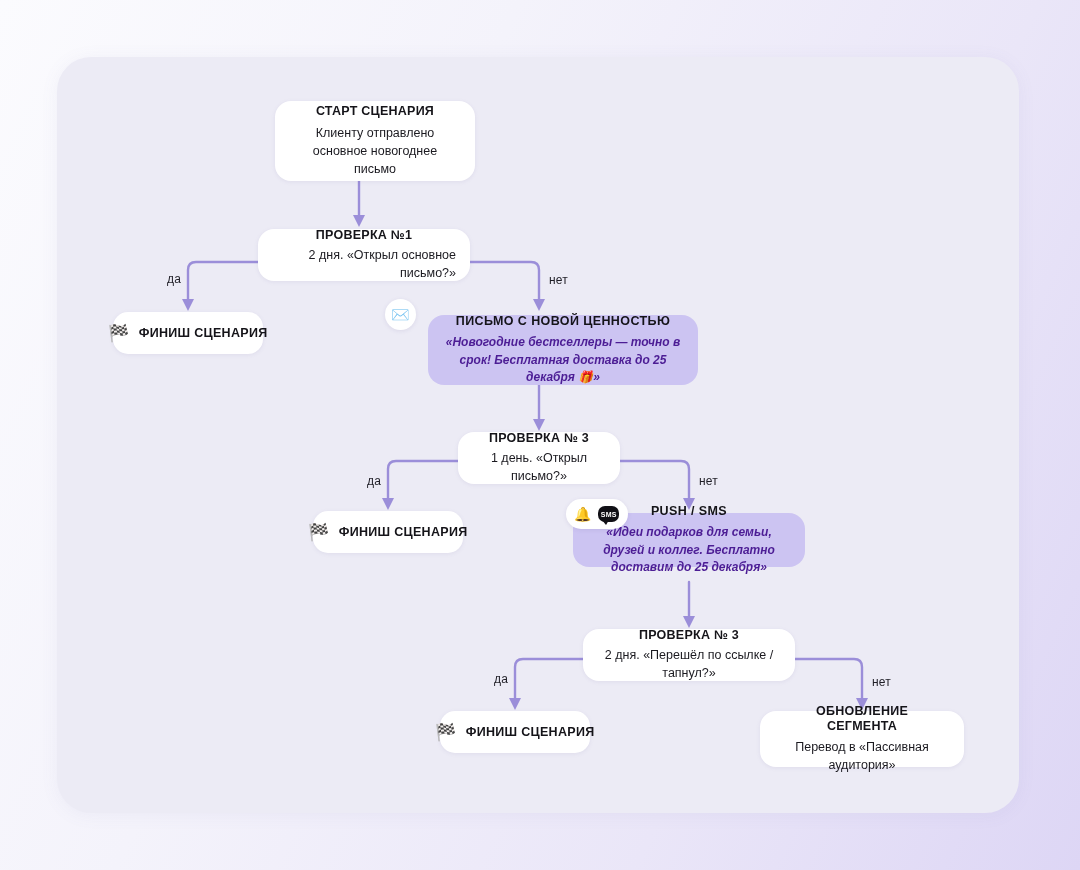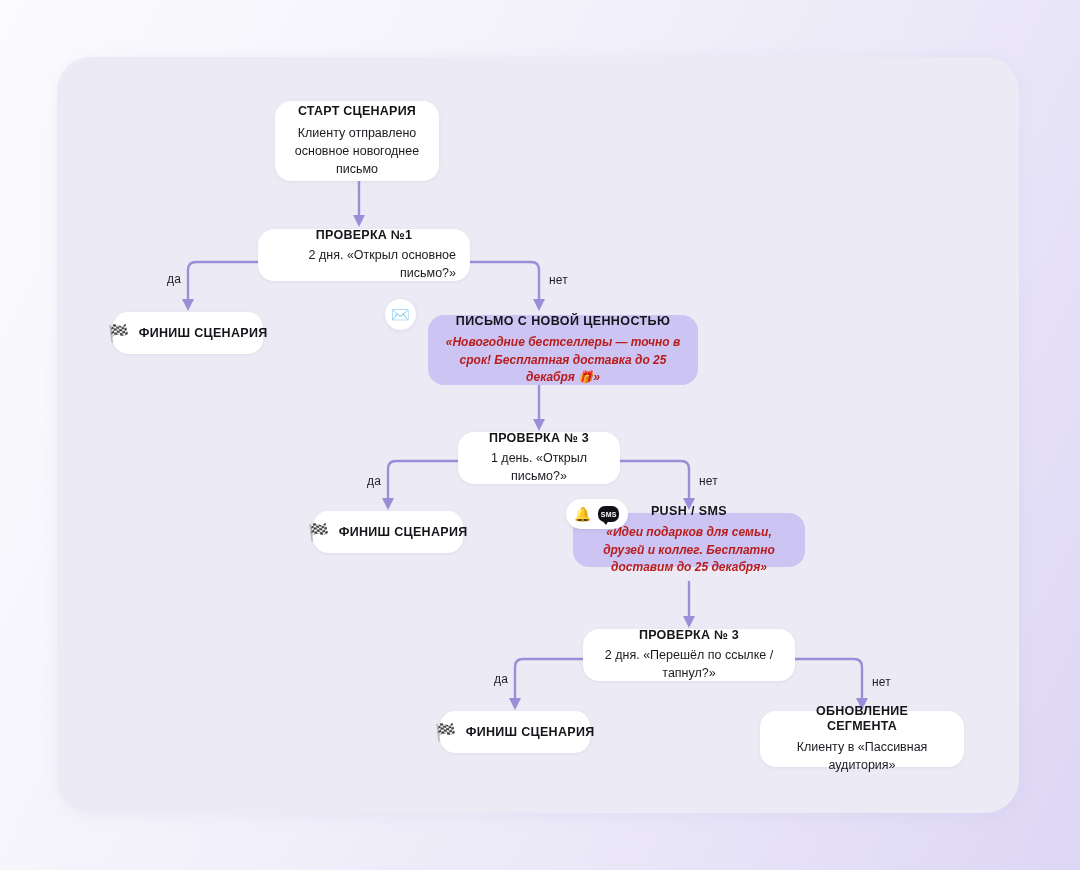--- a/index.html
+++ b/index.html
@@ -31,21 +31,21 @@
   }
   .node.white{background:#ffffff;box-shadow:0 1px 4px rgba(110,100,160,.10);}
   .node.purple{background:#ccc4f2;}
   .node .ttl{
     font-size:12.5px;font-weight:bold;color:#151419;letter-spacing:.25px;
     line-height:1.25;
   }
   .node .sub{
     font-size:12.5px;color:#1b1a20;line-height:1.45;margin-top:5px;
   }
-  .node.purple .sub{font-style:italic;font-weight:bold;font-size:12px;color:#b91c1c;}
+  .node.purple .sub{font-style:italic;font-weight:bold;font-size:12px;color:#4c1d95;}
   .node.purple .ttl{letter-spacing:.4px;}
 
   
   .pill{
     position:absolute;box-sizing:border-box;height:42px;
     background:#fff;border-radius:15px;
     display:flex;align-items:center;justify-content:center;gap:9px;
     box-shadow:0 1px 4px rgba(110,100,160,.10);
     padding:0 20px;
   }
@@ -105,21 +105,21 @@
 
     <path class="wire" d="M 620 461 L 681 461 Q 689 461 689 469 L 689 505" marker-end="url(#ah)"></path>
 
     <path class="wire" d="M 689 582 L 689 623" marker-end="url(#ah)"></path>
 
     <path class="wire" d="M 583 659 L 523 659 Q 515 659 515 667 L 515 705" marker-end="url(#ah)"></path>
 
     <path class="wire" d="M 795 659 L 854 659 Q 862 659 862 667 L 862 705" marker-end="url(#ah)"></path>
   </svg>
 
-  <div class="node white" style="left:275px;top:101px;width:164px;height:80px;padding:8px 16px;">
+  <div class="node white" style="left:275px;top:101px;width:200px;height:80px;padding:8px 16px;">
     <div class="ttl">СТАРТ СЦЕНАРИЯ</div>
     <div class="sub">Клиенту отправлено основное новогоднее письмо</div>
   </div>
 
   <div class="node white" style="left:258px;top:229px;width:212px;height:52px;padding:6px 14px;text-align:right;">
     <div class="ttl">ПРОВЕРКА №1</div>
     <div class="sub" style="margin-top:3px;">2 дня. «Открыл основное письмо?»</div>
   </div>
 
   <div class="elabel" style="left:167px;top:272px;">да</div>
@@ -172,16 +172,16 @@
   <div class="elabel" style="left:494px;top:672px;">да</div>
   <div class="elabel" style="left:872px;top:675px;">нет</div>
 
   <div class="pill" style="left:440px;top:711px;width:150px;">
     <span class="flag">🏁</span>
     <span class="lbl">ФИНИШ СЦЕНАРИЯ</span>
   </div>
 
   <div class="node white" style="left:760px;top:711px;width:204px;height:56px;padding:6px 20px;">
     <div class="ttl">ОБНОВЛЕНИЕ СЕГМЕНТА</div>
-    <div class="sub" style="margin-top:3px;">Клиенту в «Пассивная аудитория»</div>
+    <div class="sub" style="margin-top:3px;">Перевод в «Пассивная аудитория»</div>
   </div>
 
 </div>
 
 </body></html>

